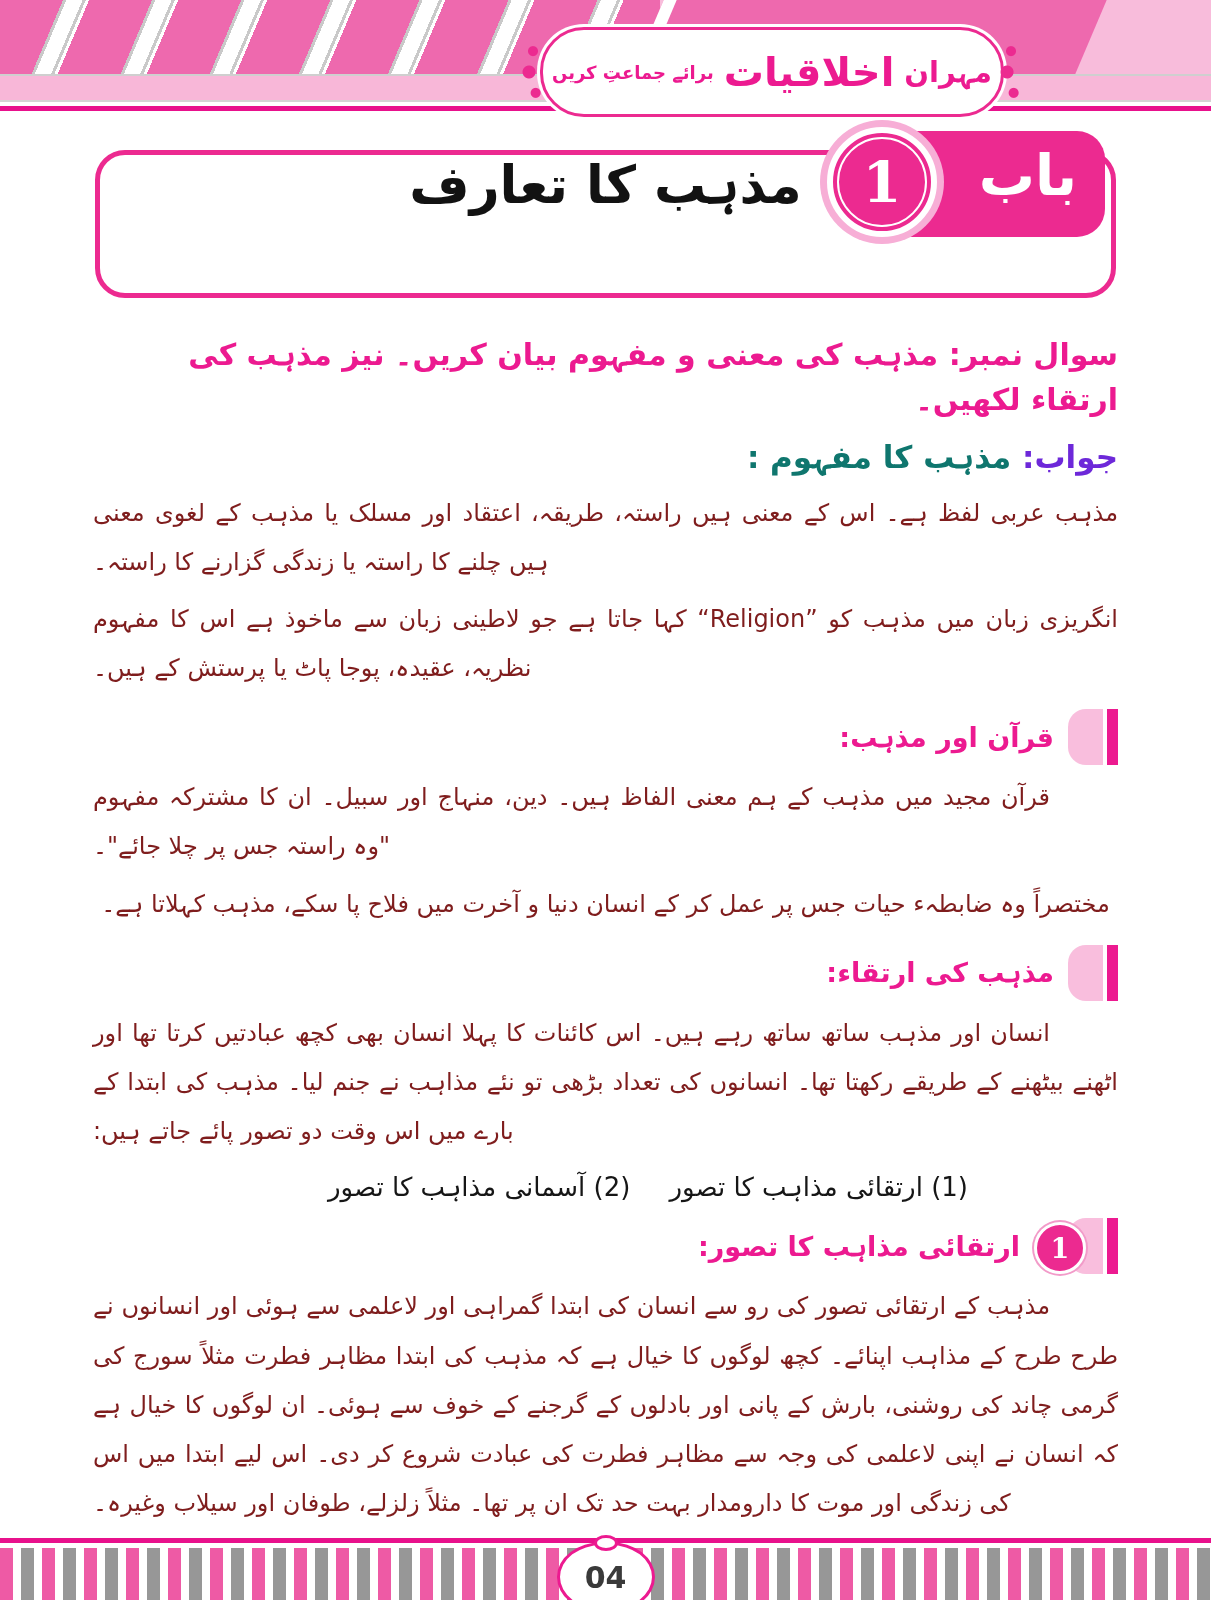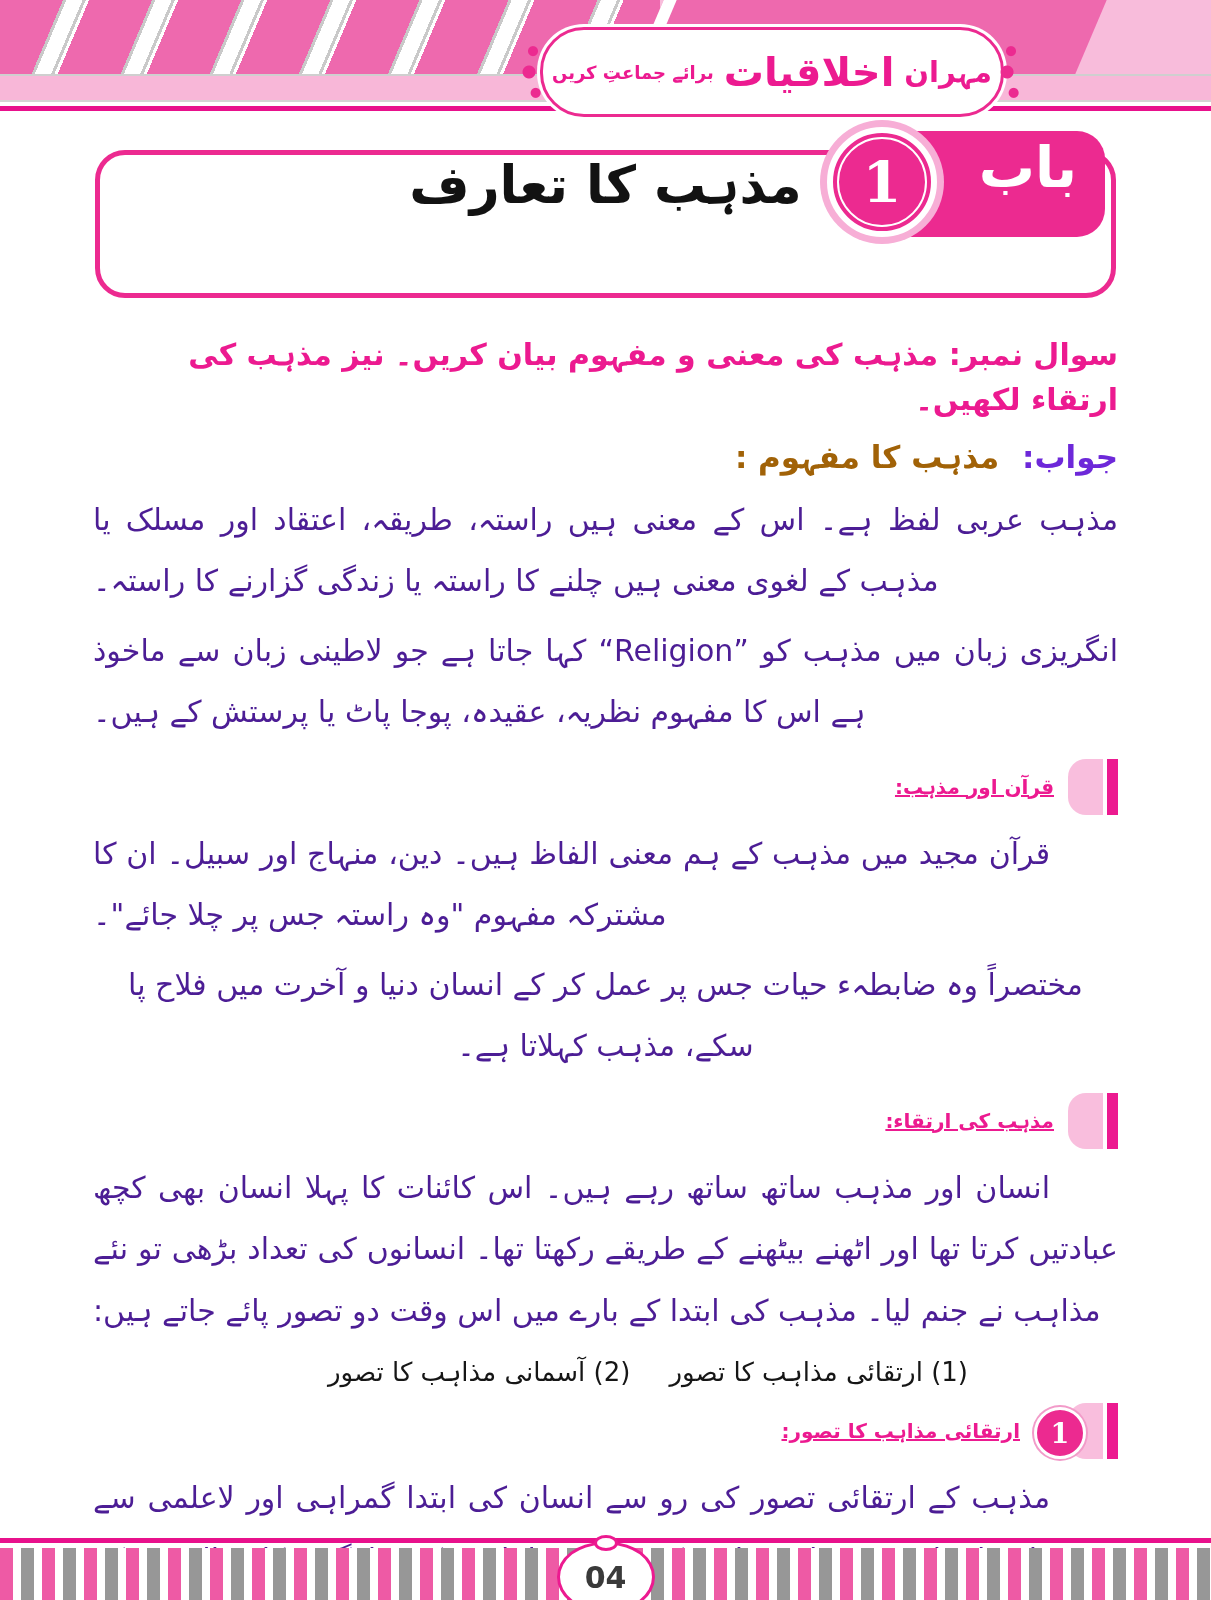--- a/index.html
+++ b/index.html
@@ -38,56 +38,56 @@
       radial-gradient(circle at 32% 50%, #ec2a90 6px, rgba(0,0,0,0) 7px),
       radial-gradient(circle at 62% 86%, #ec2a90 4.5px, rgba(0,0,0,0) 5.5px); }
 
   
   .chapter-box { position:relative; margin:38px 95px 0 95px; height:138px;
     border:5px solid #ec2a90; border-radius:30px; background:#ffffff; }
   .chapter-title { margin:0; text-align:center; direction:rtl;
     font-size:52px; font-weight:bold; color:#121212; }
   .chapter-tab { position:absolute; top:-24px; right:6px; width:228px; height:106px;
     background:#ec2a90; border-radius:28px; }
-  .chapter-label { position:absolute; right:28px; top:4px; color:#ffffff;
+  .chapter-label { position:absolute; right:28px; top:12px; color:#ffffff;
     font-size:56px; font-weight:bold; direction:rtl; }
   .chapter-circle { position:absolute; left:-50px; top:-4px; width:98px; height:98px;
     border-radius:50%; background:#ec2a90; border:6px solid #ffffff;
     box-shadow:0 0 0 7px #f7aed6; display:flex; align-items:center; justify-content:center; }
   .chapter-circle::before { content:""; position:absolute; inset:4px;
     border:2px solid #ffffff; border-radius:50%; }
   .chapter-circle span { color:#ffffff; font-size:56px; font-weight:bold;
     font-family:"DejaVu Serif", serif; }
 
   
   .content { padding:0 93px; }
   .question-line { margin-top:34px; direction:rtl; text-align:right;
     color:#ec1a90; font-size:30px; font-weight:bold; line-height:1.5; }
   .answer-line { margin-top:12px; direction:rtl; text-align:right;
     font-size:31px; font-weight:bold; line-height:1.5; }
   .answer-label { color:#6d28d9; }
-  .answer-heading { color:#a16207; margin-right:12px; }
+  .answer-heading { color:#0f766e; }
 
   .body-para { direction:rtl; text-align:justify; text-align-last:left;
-    font-size:30px; line-height:2.05; color:#4c1d95; margin:8px 0 0 0; }
+    font-size:24px; line-height:2.05; color:#7f1d1d; margin:8px 0 0 0; }
   .indent { text-indent:68px; }
   .center-line { text-align:center; text-align-last:center; }
 
   .section-heading { direction:rtl; display:flex; align-items:center; gap:14px; margin-top:16px; }
   .sec-marker { position:relative; width:50px; height:56px; flex:0 0 auto; }
   .sec-marker.with-num { width:84px; }
   .sec-bar  { position:absolute; right:0; top:0; width:11px; height:56px; background:#ec1a90; }
   .sec-pill { position:absolute; right:15px; top:0; width:35px; height:56px;
     background:#f9bedd; border-radius:18px 0 0 18px; }
   .sec-num  { position:absolute; right:32px; top:4px; width:46px; height:46px;
     border-radius:50%; background:#ec2a90; border:3px solid #ffffff;
     box-shadow:0 0 0 2px #f29bc9; color:#ffffff; font-size:27px; font-weight:bold;
     display:flex; align-items:center; justify-content:center;
     font-family:"DejaVu Serif", serif; z-index:2; }
-  .sec-title { margin:0; color:#ec1a90; font-size:20px; font-weight:bold;text-decoration:underline; }
+  .sec-title { margin:0; color:#ec1a90; font-size:27px; font-weight:bold; }
 
   .concept-row { direction:rtl; display:flex; justify-content:space-between;
     padding:16px 150px 0 235px; font-size:26px; color:#161616; }
 
   
   .footer { position:absolute; left:0; right:0; bottom:0; }
   .footer-rule { height:5px; background:#e8118c; margin-bottom:5px; }
   .footer-stripes { position:relative; height:52px;
     background:repeating-linear-gradient(90deg,
       #ee5aa5 0 13px, #ffffff 13px 21px, #979797 21px 34px, #ffffff 34px 42px); }

